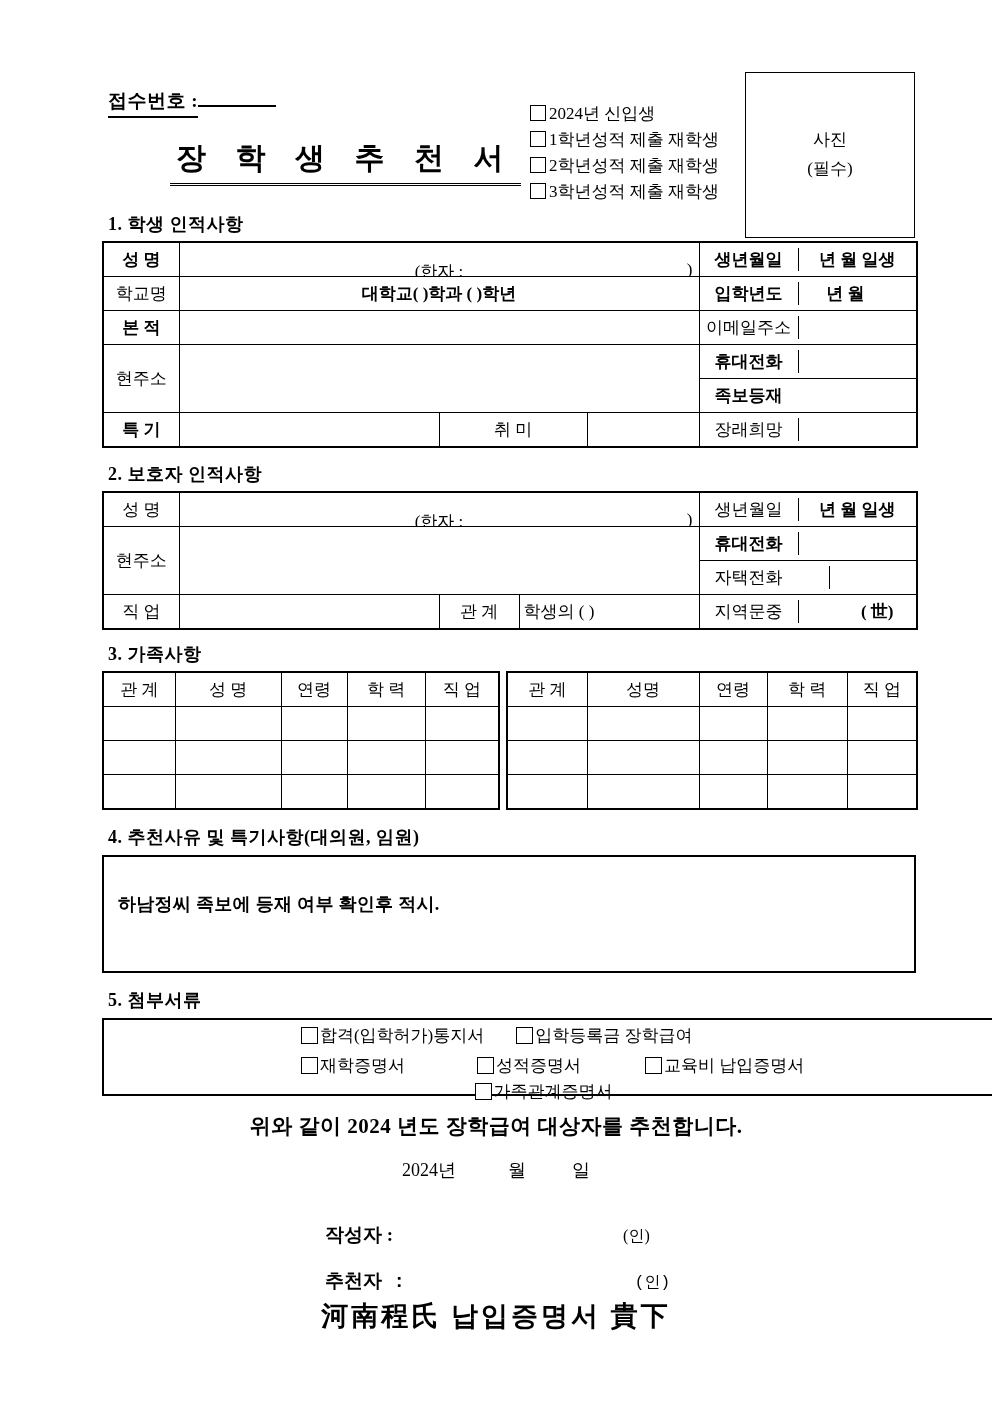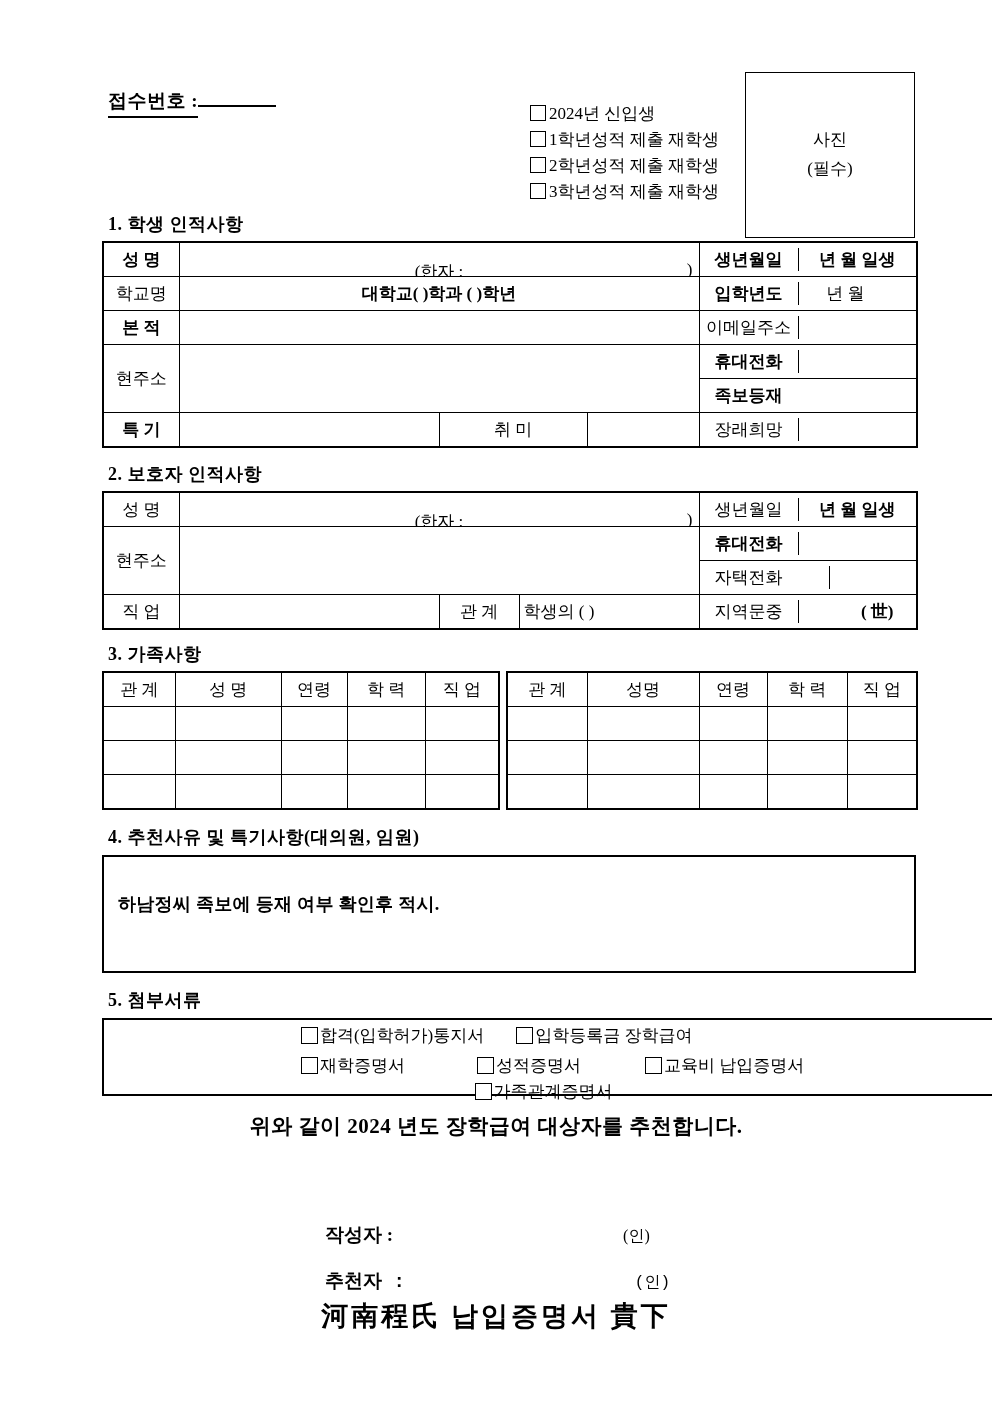--- a/index.html
+++ b/index.html
@@ -213,20 +213,21 @@
 </style>
 </head>
 <body>
 
 <div class="page">
 
   <div class="receipt-no">
     <span class="lbl">접수번호 :</span><span class="blank"></span>
   </div>
 
+  <div class="doc-title">장 학 생  추 천 서</div>
 
   <div class="applicant-types">
     <div class="row">
       <span class="cbox"></span>
       <span>2024년 신입생</span>
     </div>
     <div class="row">
       <span class="cbox"></span>
       <span>1학년성적 제출 재학생</span>
     </div>
@@ -268,21 +269,21 @@
             <div style="flex:1; text-align:center; border-left:1px solid #000; font-weight:bold;">년    월    일생</div>
           </div>
         </td>
       </tr>
       <tr>
         <td class="lbl-cell thin">학교명</td>
         <td colspan="3" class="ctr" style="font-weight:bold;">대학교(              )학과 (    )학년</td>
         <td style="padding:0;">
           <div style="display:flex;">
             <div style="width:98px; text-align:center; font-weight:bold;">입학년도</div>
-            <div style="flex:1; text-align:center; border-left:1px solid #000; font-weight:normal; padding-right:24px;">년    월</div>
+            <div style="flex:1; text-align:center; border-left:1px solid #000; font-weight:bold; padding-right:24px;">년    월</div>
           </div>
         </td>
       </tr>
       <tr>
         <td class="lbl-cell">본  적</td>
         <td colspan="3"></td>
         <td style="padding:0;">
           <div style="display:flex;">
             <div style="width:98px; text-align:center;">이메일주소</div>
             <div style="flex:1; border-left:1px solid #000;"></div>
@@ -498,20 +499,23 @@
       </div>
     </div>
     <div class="attach-right">
       <span class="cbox-lg"></span>
       <span>가족관계증명서</span>
     </div>
   </div>
 
   <div class="declare">위와 같이 2024 년도 장학급여 대상자를 추천합니다.</div>
 
+  <div class="datline">
+    <span>2024년</span><span class="g1"></span><span>월</span><span class="g2"></span><span>일</span>
+  </div>
 
   <div class="sign-row" style="left:325px; top:1222px;">
     <span>작성자 :</span><span class="sign-gap"></span><span class="seal">(인)</span>
   </div>
 
   <div class="sign-row" style="left:325px; top:1268px;font-family:Liberation Mono, monospace;">
     <span>추천자 :</span><span class="sign-gap"></span><span class="seal">(인)</span>
   </div>
 
   <div class="addressee" style="top:1298px;">河南程氏  납입증명서  貴下</div>

